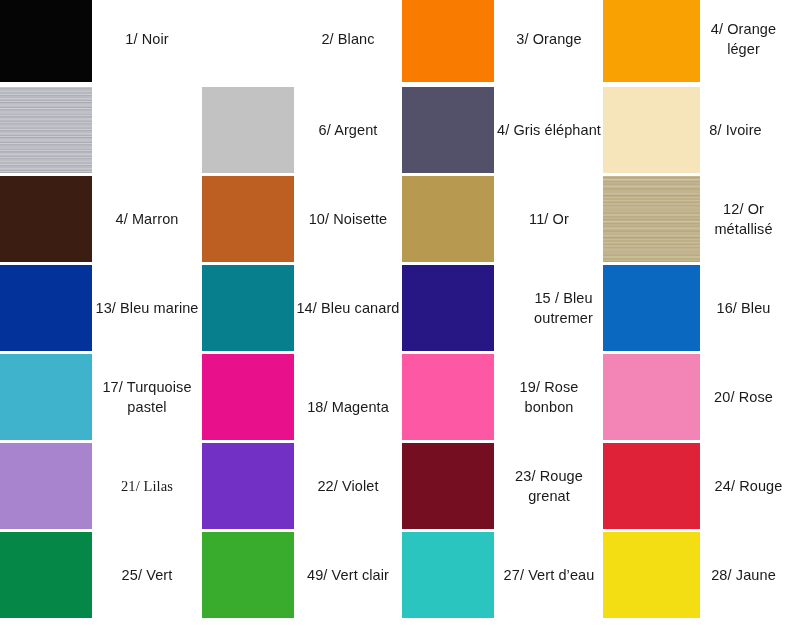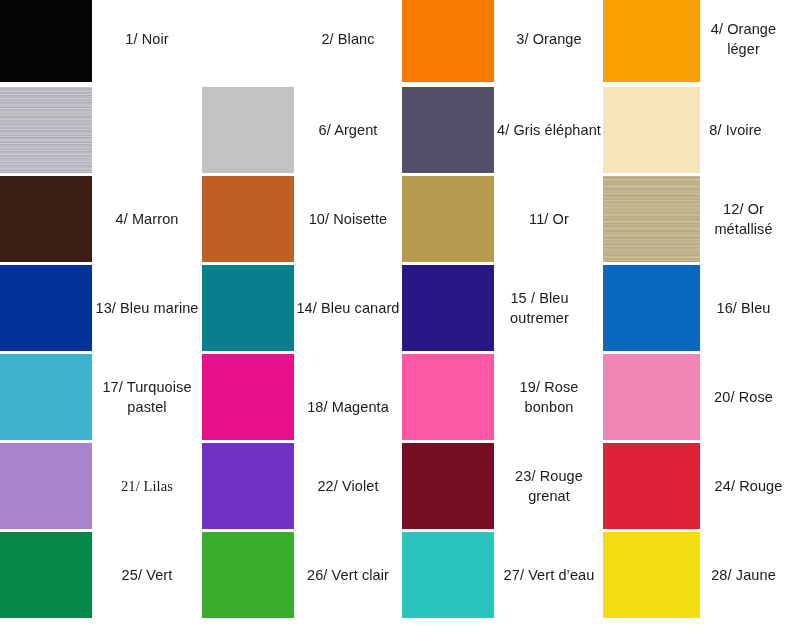--- a/index.html
+++ b/index.html
@@ -159,21 +159,21 @@
     </div>
     <div class="swatch" title="Bleu canard" style="left: 202px; top: 265px; width: 92px; height: 86px;">
       <div class="swatch-fill" style="background-color: rgb(7, 127, 140);"></div>
     </div>
     <div class="label" style="left: 294px; top: 265px; width: 108px; height: 86px;">
       <span>14/ Bleu canard</span>
     </div>
     <div class="swatch" title="Bleu outremer" style="left: 402px; top: 265px; width: 92px; height: 86px;">
       <div class="swatch-fill" style="background-color: rgb(38, 23, 132);"></div>
     </div>
-    <div class="label" style="left: 495px; top: 265px; width: 89px; height: 86px;">
+    <div class="label" style="left: 495px; top: 265px; width: 89px; height: 86px; padding-left: 24px;">
       <span>15 / Bleu outremer</span>
     </div>
     <div class="swatch" title="Bleu" style="left: 603px; top: 265px; width: 97px; height: 86px;">
       <div class="swatch-fill" style="background-color: rgb(11, 104, 192);"></div>
     </div>
     <div class="label" style="left: 701px; top: 265px; width: 85px; height: 86px;">
       <span>16/ Bleu</span>
     </div>
     <div class="swatch" title="Turquoise pastel" style="left: -6px; top: 354px; width: 98px; height: 86px;">
       <div class="swatch-fill" style="background-color: rgb(63, 178, 204);"></div>
@@ -226,21 +226,21 @@
     <div class="swatch" title="Vert" style="left: -6px; top: 532px; width: 98px; height: 86px;">
       <div class="swatch-fill" style="background-color: rgb(4, 135, 71);"></div>
     </div>
     <div class="label" style="left: 92px; top: 532px; width: 110px; height: 86px;">
       <span>25/ Vert</span>
     </div>
     <div class="swatch" title="Vert clair" style="left: 202px; top: 532px; width: 92px; height: 86px;">
       <div class="swatch-fill" style="background-color: rgb(57, 172, 45);"></div>
     </div>
     <div class="label" style="left: 294px; top: 532px; width: 108px; height: 86px;">
-      <span>26/ Vert clair</span>
+      <span>49/ Vert clair</span>
     </div>
     <div class="swatch" title="Vert d’eau" style="left: 402px; top: 532px; width: 92px; height: 86px;">
       <div class="swatch-fill" style="background-color: rgb(43, 197, 191);"></div>
     </div>
     <div class="label" style="left: 495px; top: 532px; width: 108px; height: 86px;">
       <span>27/ Vert d’eau</span>
     </div>
     <div class="swatch" title="Jaune" style="left: 603px; top: 532px; width: 97px; height: 86px;">
       <div class="swatch-fill" style="background-color: rgb(243, 222, 19);"></div>
     </div>

